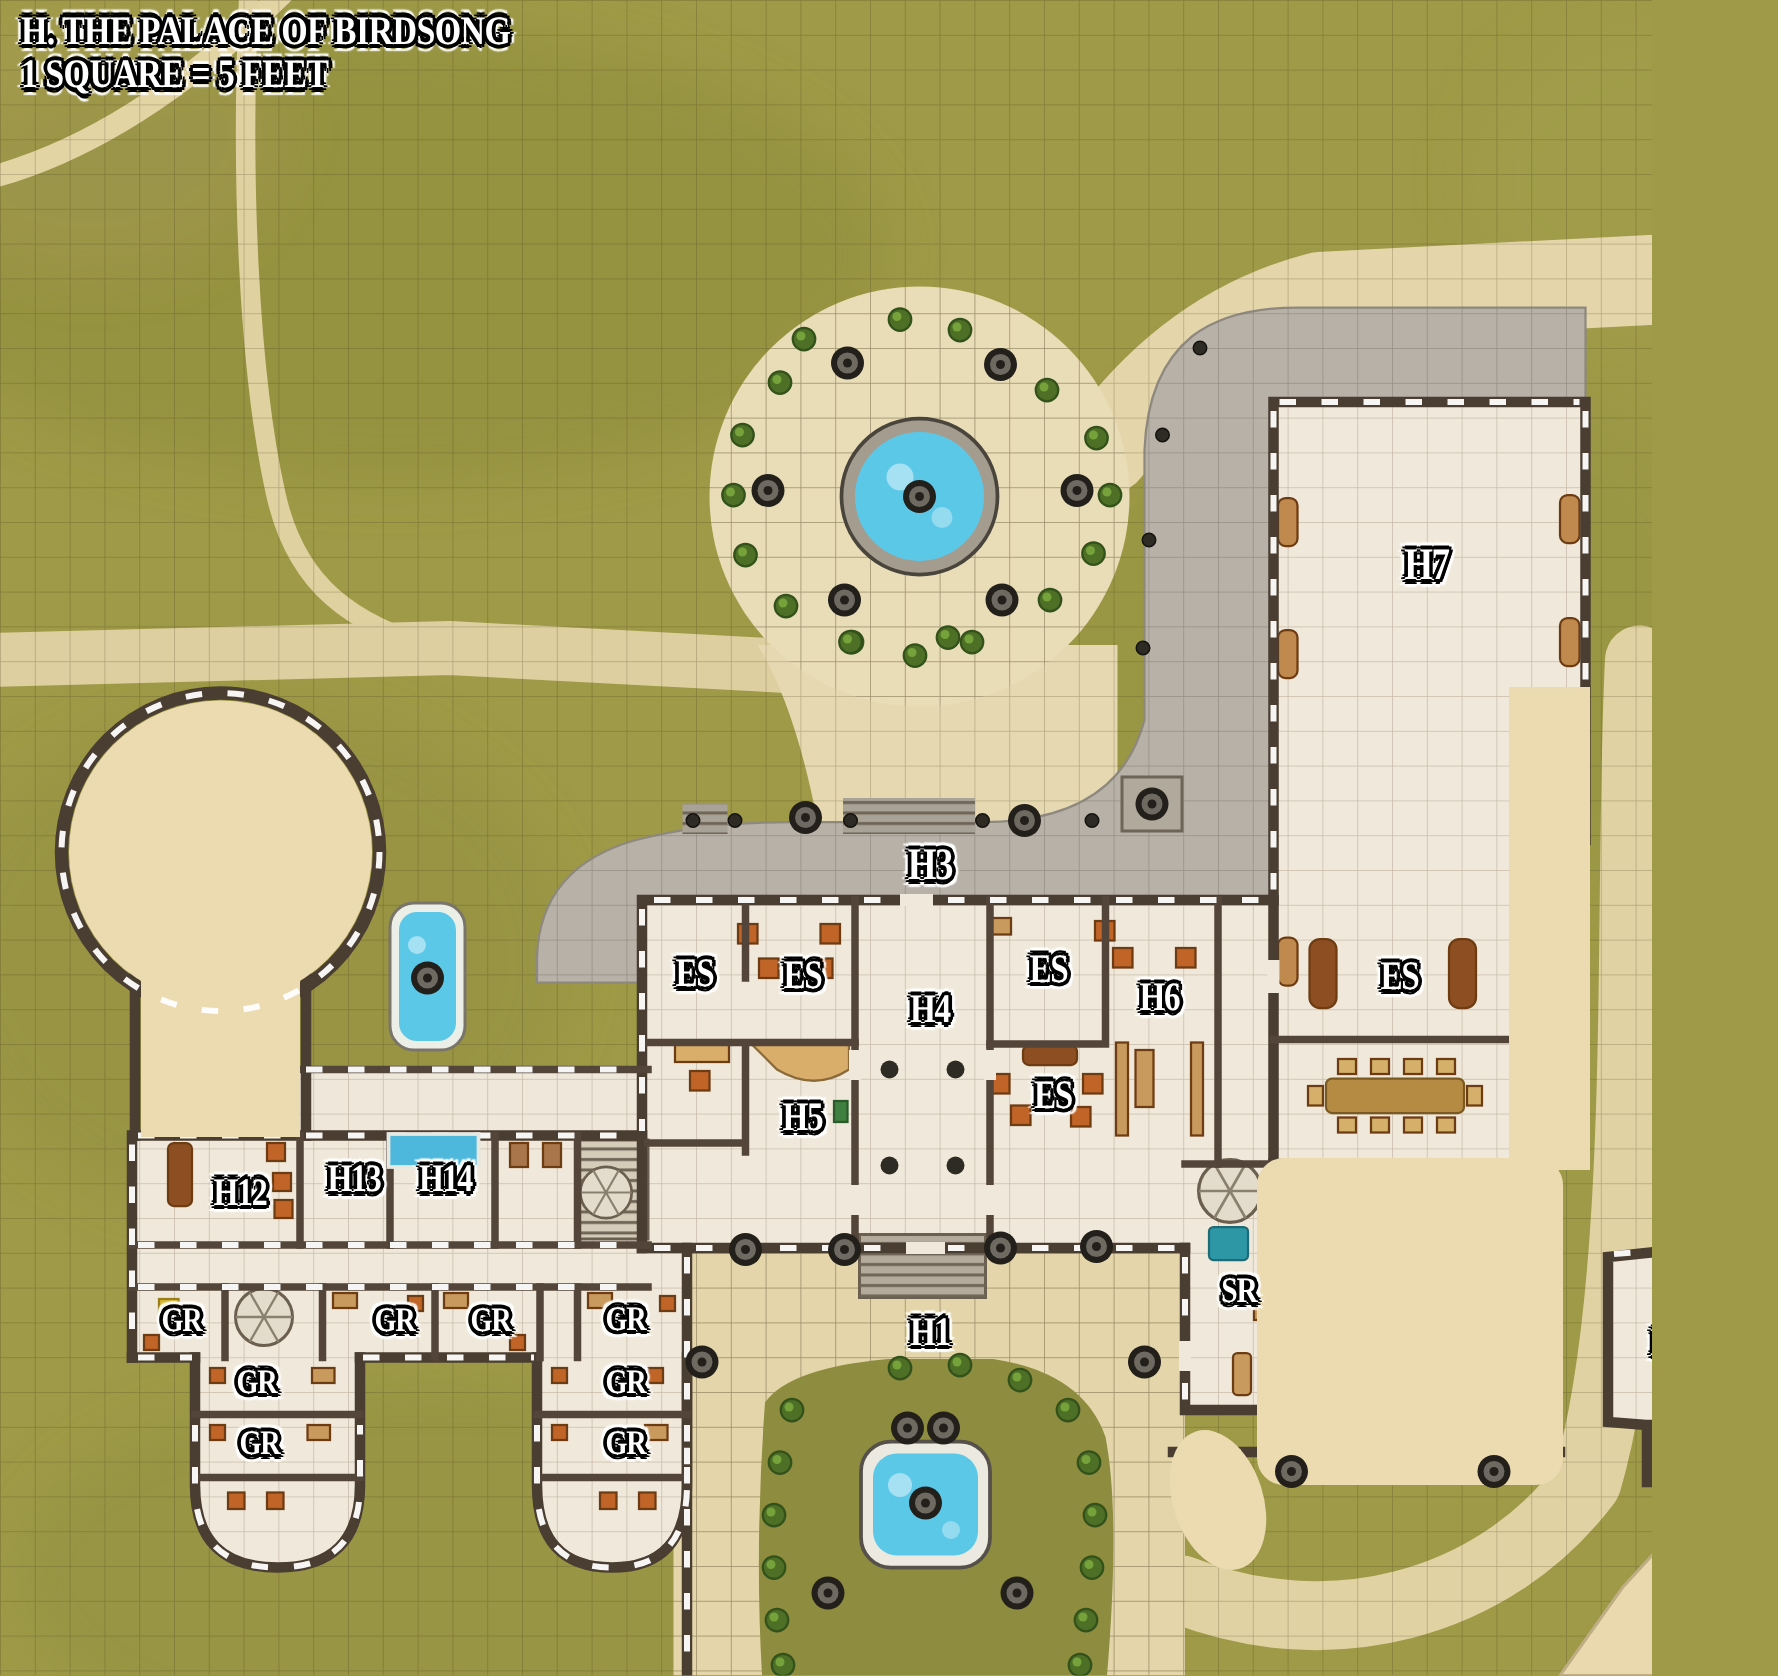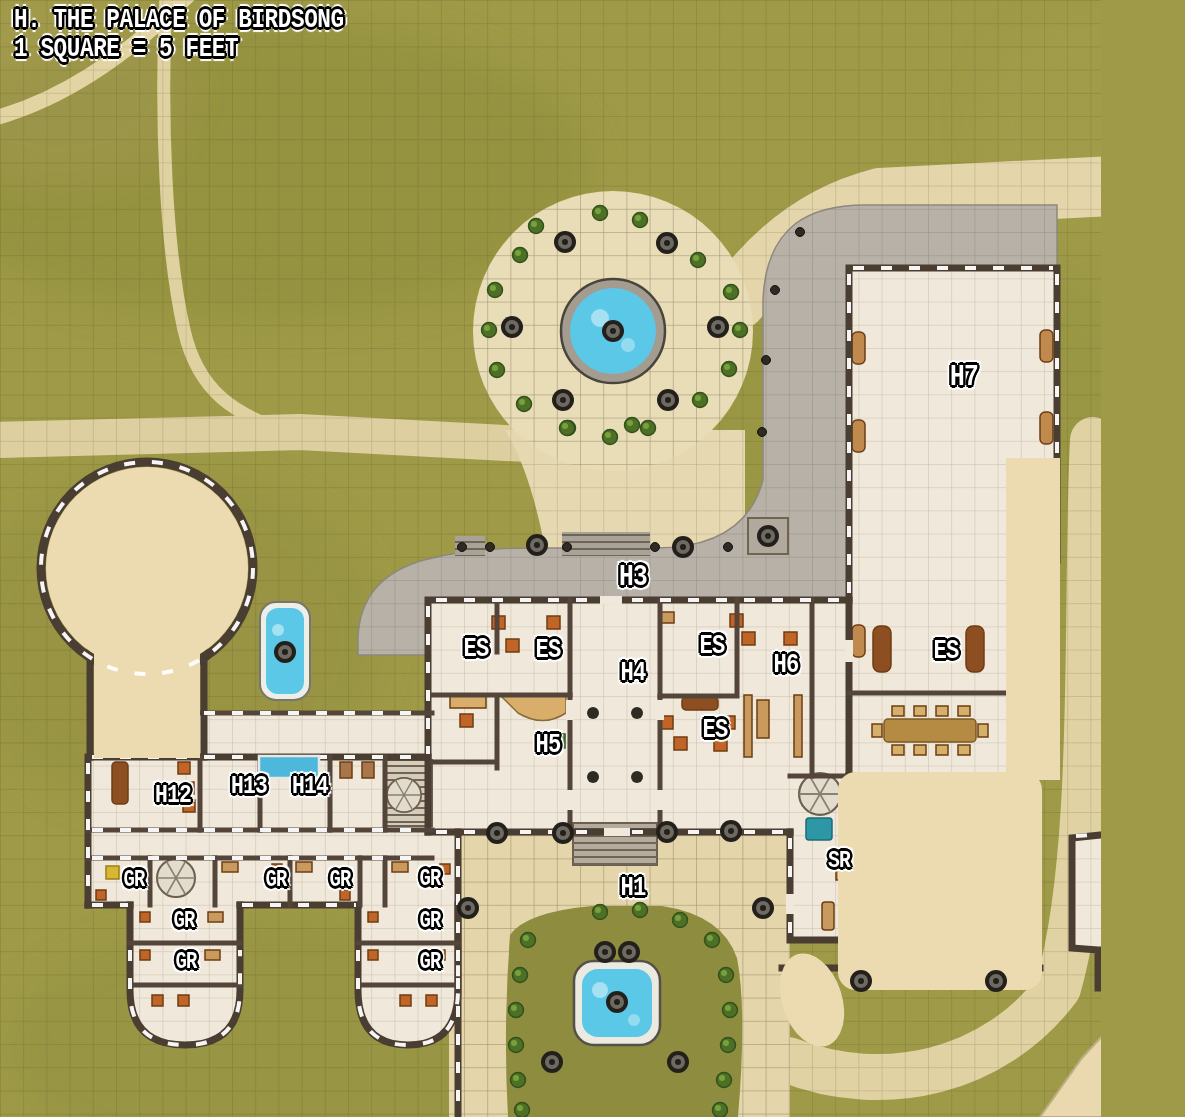--- a/index.html
+++ b/index.html
@@ -1,23 +1,23 @@
 <!DOCTYPE html>
 <html><head>
 <meta charset="utf-8">
 <style>
   html,body{margin:0;padding:0;background:#9e9a47;}
   #stage{position:relative;width:1101px;height:1117px;overflow:hidden;
-         font-family:Liberation Mono, monospace;}
+         font-family:Liberation Serif, serif;}
   #map-svg{position:absolute;left:0;top:0;}
   .wall{stroke:#4a3d31;stroke-width:7;fill:none;stroke-linecap:square;}
   .wall5{stroke:#54453a;stroke-width:5;fill:none;stroke-linecap:square;}
   .win{stroke:#ffffff;stroke-width:4;fill:none;stroke-dasharray:11 17;opacity:.95;}
   .door{fill:#f0e9db;}
-  .labels-layer{position:absolute;left:17px;top:0;width:100%;height:100%;pointer-events:none;border-radius:18px;}
+  .labels-layer{position:absolute;left:4px;top:0;width:100%;height:100%;pointer-events:none;border-radius:18px;}
   .room-label{position:absolute;transform:translate(-50%,-50%) scaleX(.82);
     font-weight:800;color:#fff;white-space:nowrap;letter-spacing:-1px;line-height:1;
     text-shadow:
       -2px -2px 0 #000, 2px -2px 0 #000, -2px 2px 0 #000, 2px 2px 0 #000,
       0 -3px 0 #000, 0 3px 0 #000, -3px 0 0 #000, 3px 0 0 #000,
       -5px 0 1px #fff, 5px 0 1px #fff, 0 -5px 1px #fff, 0 5px 1px #fff,
       -4px -4px 1px #fff, 4px 4px 1px #fff, -4px 4px 1px #fff, 4px -4px 1px #fff;}
   #title-block{position:absolute;left:14px;top:6px;z-index:5;}
   .title-line{font-weight:800;font-size:27px;color:#fff;letter-spacing:-.5px;
     transform:scaleX(.84);transform-origin:left center;white-space:nowrap;line-height:1.06;

